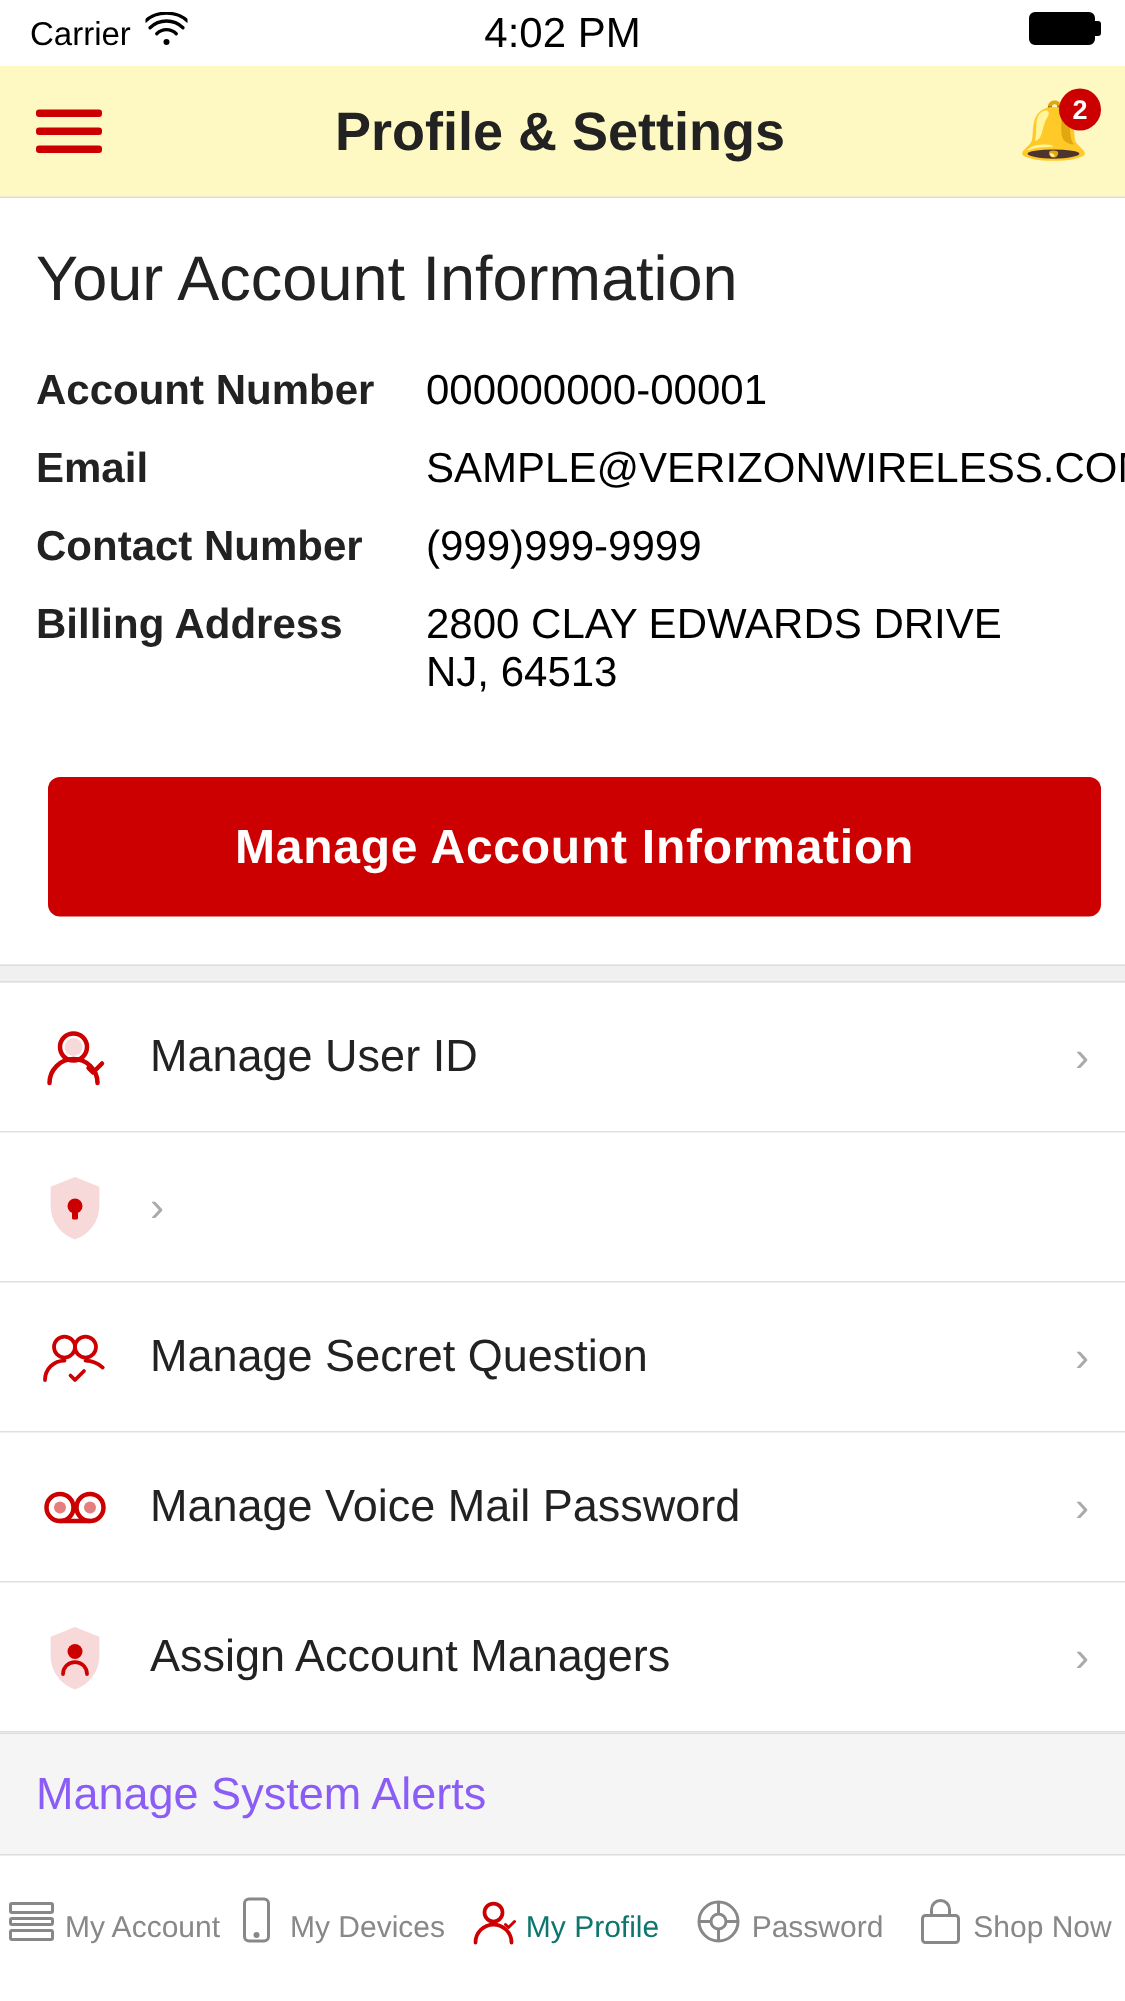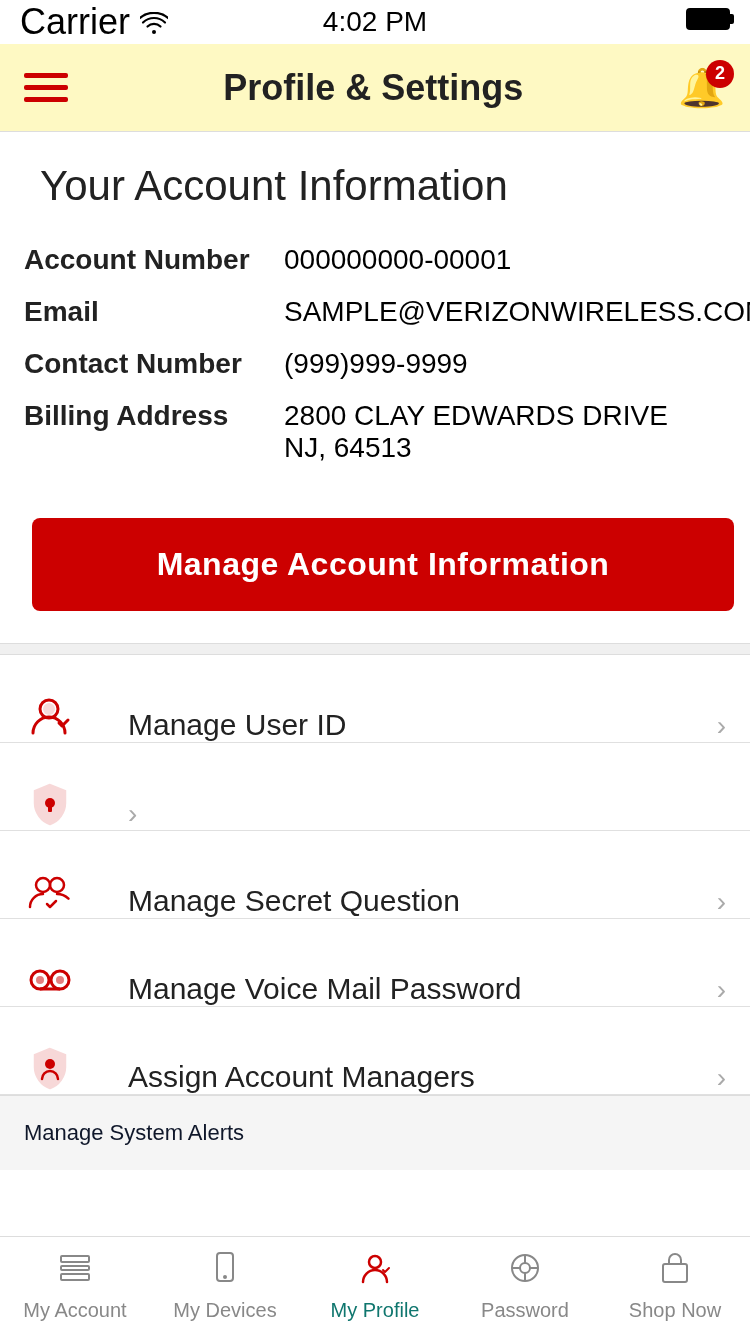--- a/index.html
+++ b/index.html
@@ -14,21 +14,21 @@
 
     
     .status-bar {
       display: flex;
       justify-content: space-between;
       align-items: center;
       padding: 10px 20px;
       height: 44px;
       background: #fff;
     }
-    .status-left { font-size: 36px; font-weight: 500; display: flex; align-items: flex-end; gap: 10px; }
+    .status-left { font-size: 22px; font-weight: 500; display: flex; align-items: flex-end; gap: 10px; }
     .status-center { font-size: 28px; font-weight: 500; position: absolute; left: 50%; transform: translateX(-50%); }
     .status-right { font-size: 24px; }
     .battery-icon {
       display: inline-block;
       width: 44px;
       height: 22px;
       border: 3px solid #000;
       border-radius: 4px;
       position: relative;
       background: #000;
@@ -99,21 +99,20 @@
 
     
     .account-info {
       padding: 30px 24px 20px;
     }
     .account-info-title {
       font-size: 42px;
       font-weight: 300;
       color: #222;
       margin-bottom: 24px;
-      margin-left: 16px;
     }
     .info-row {
       display: flex;
       padding: 10px 0;
       border-bottom: none;
       align-items: flex-start;
     }
     .info-label {
       font-size: 28px;
       font-weight: 700;
@@ -151,26 +150,25 @@
       border-top: 1px solid #ddd;
       border-bottom: 1px solid #ddd;
     }
 
     
     .menu-list {
       list-style: none;
     }
     .menu-item {
       display: flex;
-      align-items: flex-end;
+      align-items: center;
       padding: 0 24px;
-      height: 88px;
+      height: 100px;
       border-bottom: 1px solid #e0e0e0;
       cursor: pointer;
-      gap: 28px;
     }
     .menu-item-icon {
       width: 52px;
       height: 52px;
       margin-right: 24px;
       display: flex;
       align-items: center;
       justify-content: center;
       flex-shrink: 0;
     }
@@ -188,41 +186,41 @@
       font-size: 28px;
     }
 
     
     .gray-section-header {
       background: #f5f5f5;
       padding: 24px 24px;
       border-top: 1px solid #ddd;
     }
     .gray-section-header-text {
-      font-size: 22px;
-      color: #0f172a;
+      font-size: 30px;
+      color: #8b5cf6;
       font-weight: 400;
     }
 
     
     .bottom-nav {
       position: fixed;
       bottom: 0;
       left: 0;
       width: 750px;
       height: 98px;
       background: #fff;
       border-top: 1px solid #ddd;
       display: flex;
       align-items: stretch;
     }
     .nav-item {
       flex: 1;
       display: flex;
-      flex-direction: column;
+      flex-direction: row;
       align-items: center;
       justify-content: center;
       gap: 4px;
       cursor: pointer;
       text-decoration: none;
     }
     .nav-item-icon {
       font-size: 36px;
       color: #888;
     }

